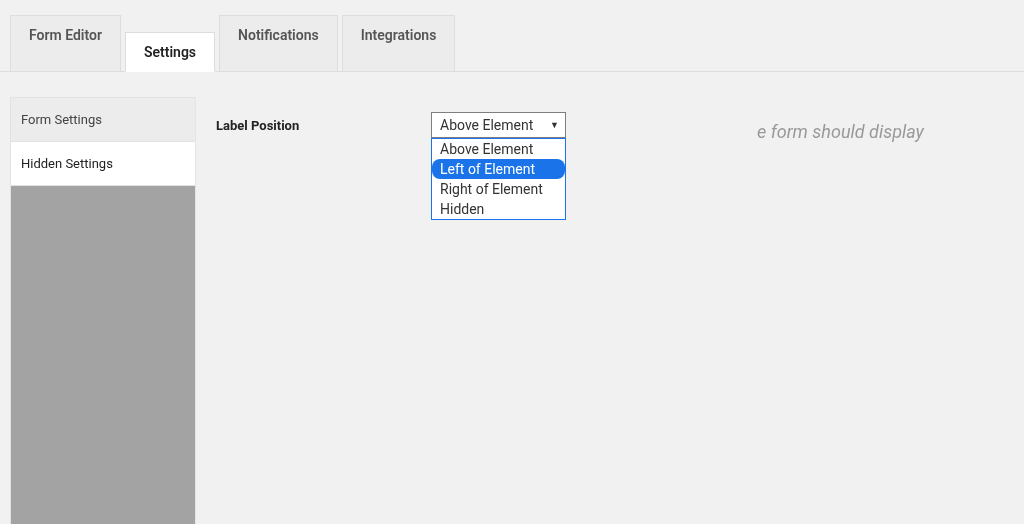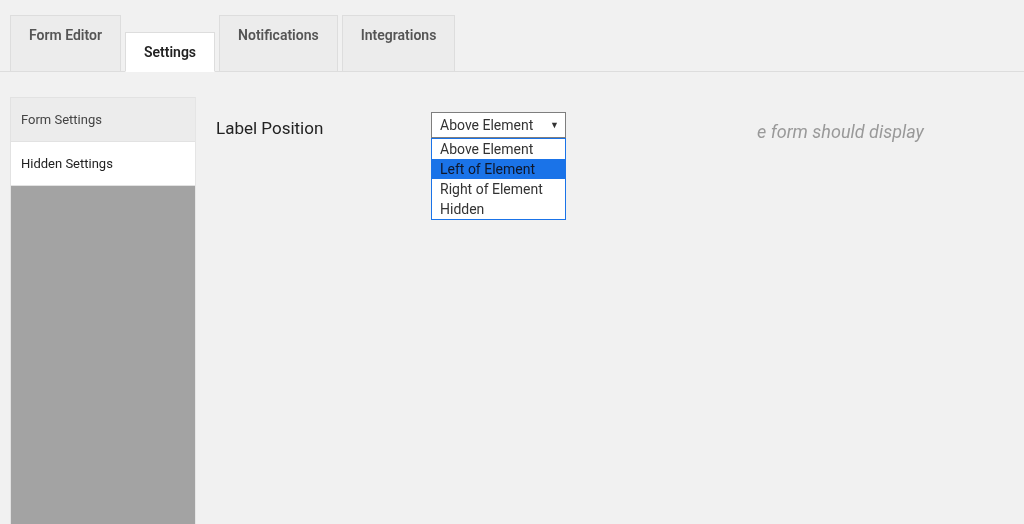--- a/index.html
+++ b/index.html
@@ -64,22 +64,22 @@
       flex: 1;
       padding: 15px 20px;
       position: relative;
     }
     .field-row {
       display: flex;
       align-items: flex-start;
     }
     .field-label {
       width: 215px;
-      font-size: 17px;
-      font-weight: 400;
+      font-size: 13px;
+      font-weight: 700;
       color: #222;
       padding-top: 6px;
     }
     .field-control {
       position: relative;
     }
     .select-box {
       width: 135px;
       height: 26px;
       border: 1px solid #7e7e7e;
@@ -106,21 +106,22 @@
       z-index: 10;
     }
     .dropdown-item {
       padding: 2px 8px;
       font-size: 14px;
       color: #333;
       cursor: pointer;
     }
     .dropdown-item.highlighted {
       background: #1a73e8;
-      color: #0f172a;
+      color: #ffffff;
+      border-radius: 8px;
     }
     .help-text {
       position: absolute;
       left: 561px;
       top: 24px;
       font-size: 18px;
       font-style: italic;
       color: #999;
       white-space: nowrap;
     }

